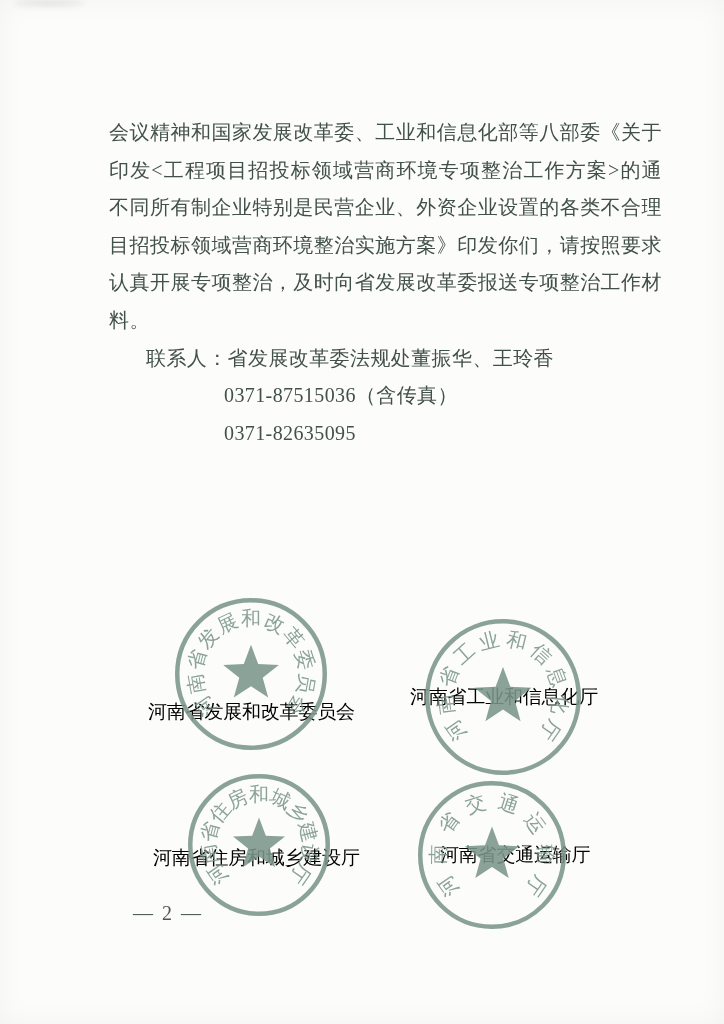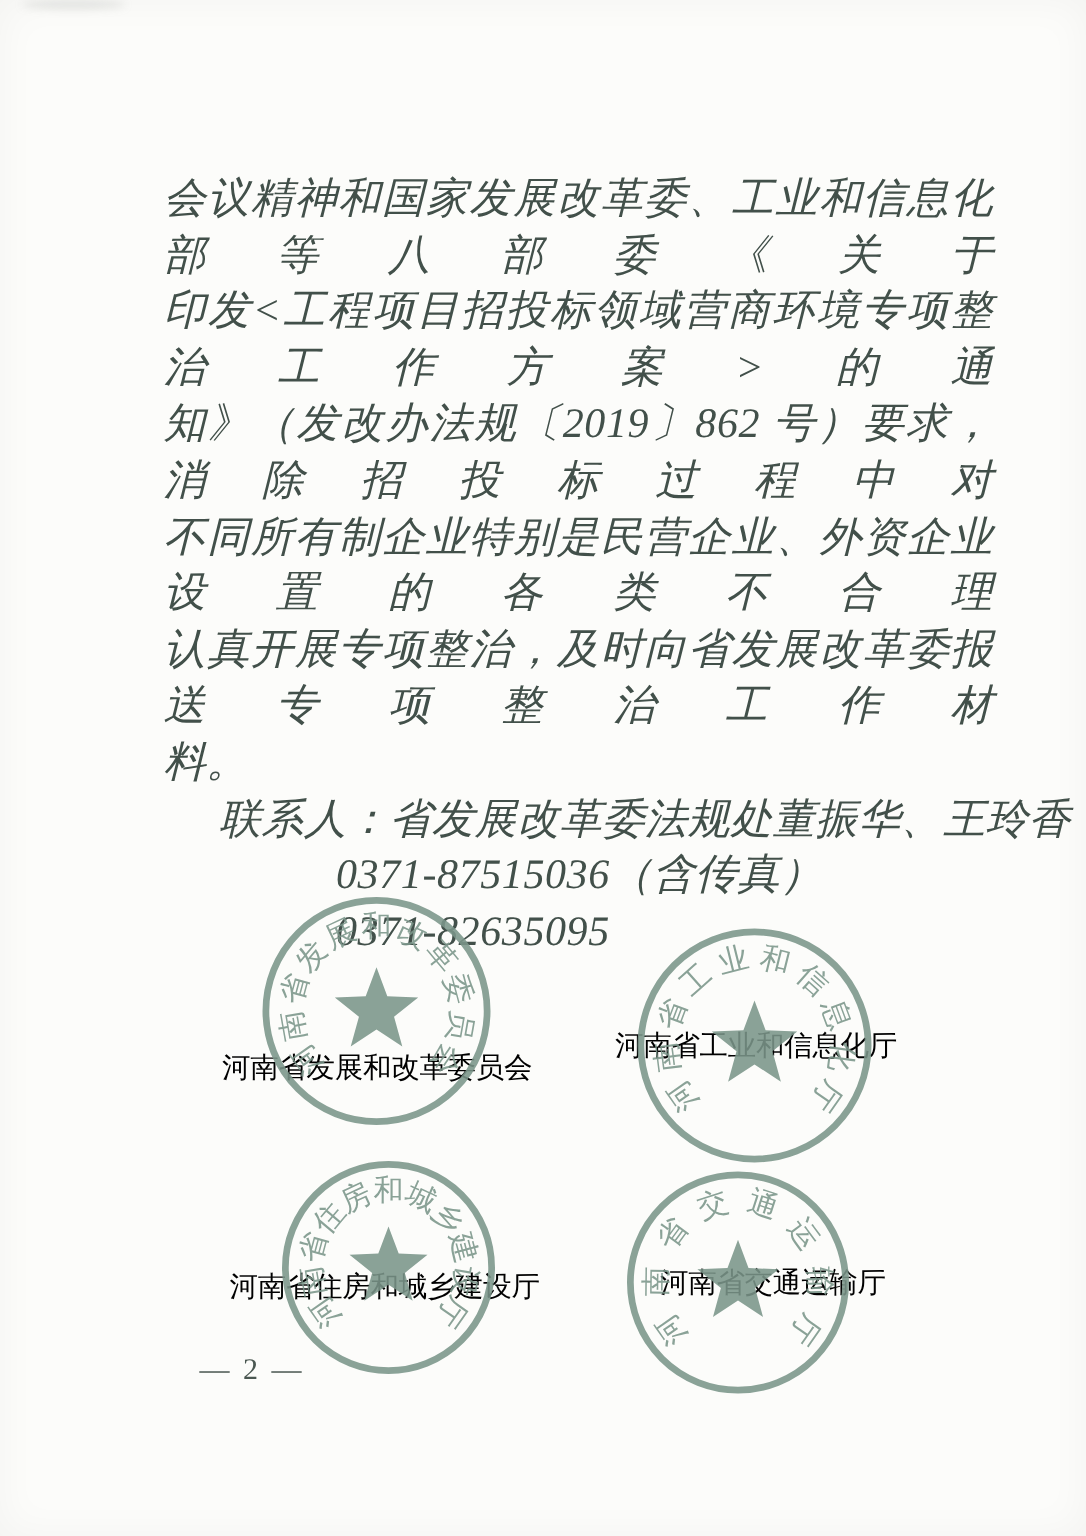--- a/index.html
+++ b/index.html
@@ -9,23 +9,22 @@
     font-family:"Liberation Serif","DejaVu Serif",serif;
   }
   .page{
     position:relative;width:724px;height:1024px;overflow:hidden;
     background:#fcfcfa;
     box-shadow:inset 0 0 28px rgba(0,0,0,0.04);
   }
   
   .textblock{
     position:absolute;left:109px;top:114px;width:553px;
-    font-size:28px;line-height:37.6px;color:#42504a;
+    font-size:20px;line-height:37.6px;color:#42504a;
     letter-spacing:0.4px;
-    font-style:italic;
   }
   .line{white-space:nowrap;}
   .j{white-space:normal;text-align:justify;text-align-last:justify;-moz-text-align-last:justify;}
   .ind-a{padding-left:37px;}
   .ind-b{padding-left:115px;}
   
   .seal{position:absolute;opacity:0.88;}
   .seal svg{display:block;}
   .seal-caption{
     position:absolute;font-size:19px;color:#000000;white-space:nowrap;
@@ -45,22 +44,22 @@
 </head>
 <body>
 
 <div class="page">
 
   <div class="smudge-top"></div>
 
   <div class="textblock">
     <div class="line j">会议精神和国家发展改革委、工业和信息化部等八部委《关于</div>
     <div class="line j">印发&lt;工程项目招投标领域营商环境专项整治工作方案&gt;的通</div>
-    <div class="line j">知》（发改办法规〔2019〕862 号）要求，消除招投标过程中对</div>
     <div class="line j">不同所有制企业特别是民营企业、外资企业设置的各类不合理</div>
+    <div class="line j">目招投标领域营商环境整治实施方案》印发你们，请按照要求</div>
     <div class="line j">认真开展专项整治，及时向省发展改革委报送专项整治工作材</div>
     <div class="line">料。</div>
     <div class="line ind-a">联系人：省发展改革委法规处董振华、王玲香</div>
     <div class="line ind-b">0371-87515036（含传真）</div>
     <div class="line ind-b">0371-82635095</div>
   </div>
 
   <div class="seal-caption" style="left:148px;top:699px;">河南省发展和改革委员会</div>
   <div class="seal-caption" style="left:410px;top:684px;">河南省工业和信息化厅</div>
   <div class="seal-caption" style="left:153px;top:845px;">河南省住房和城乡建设厅</div>

